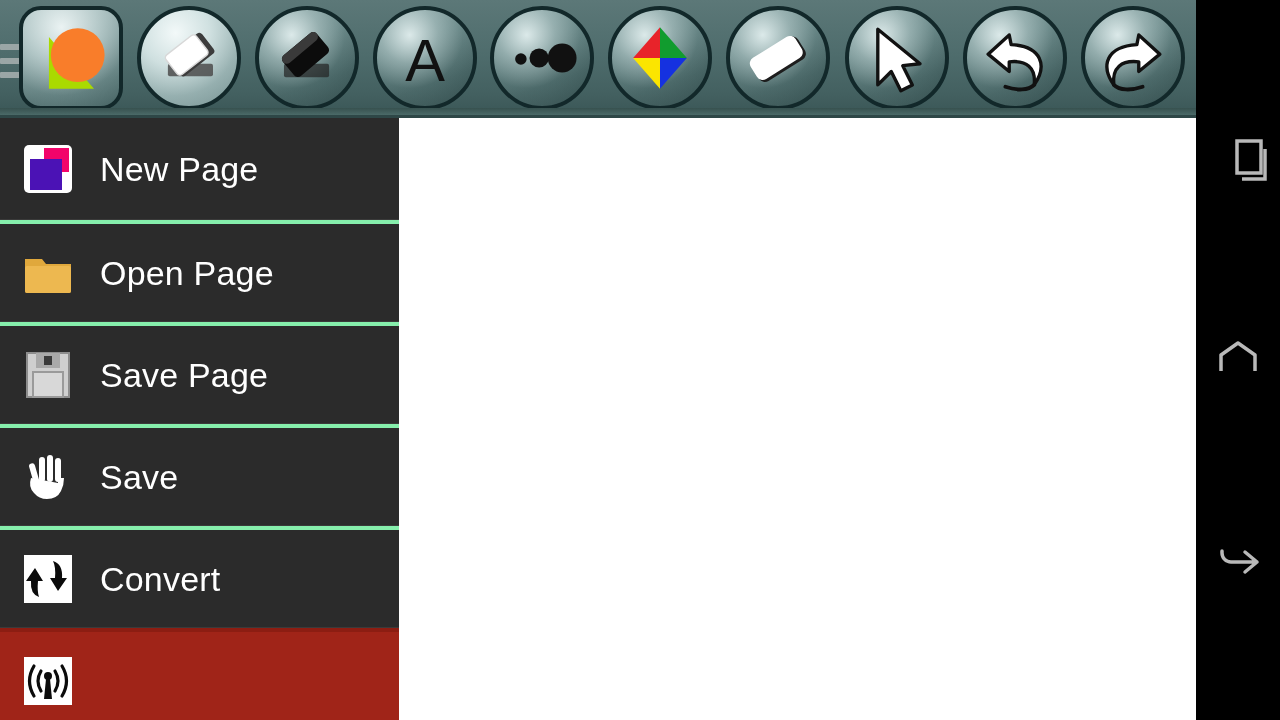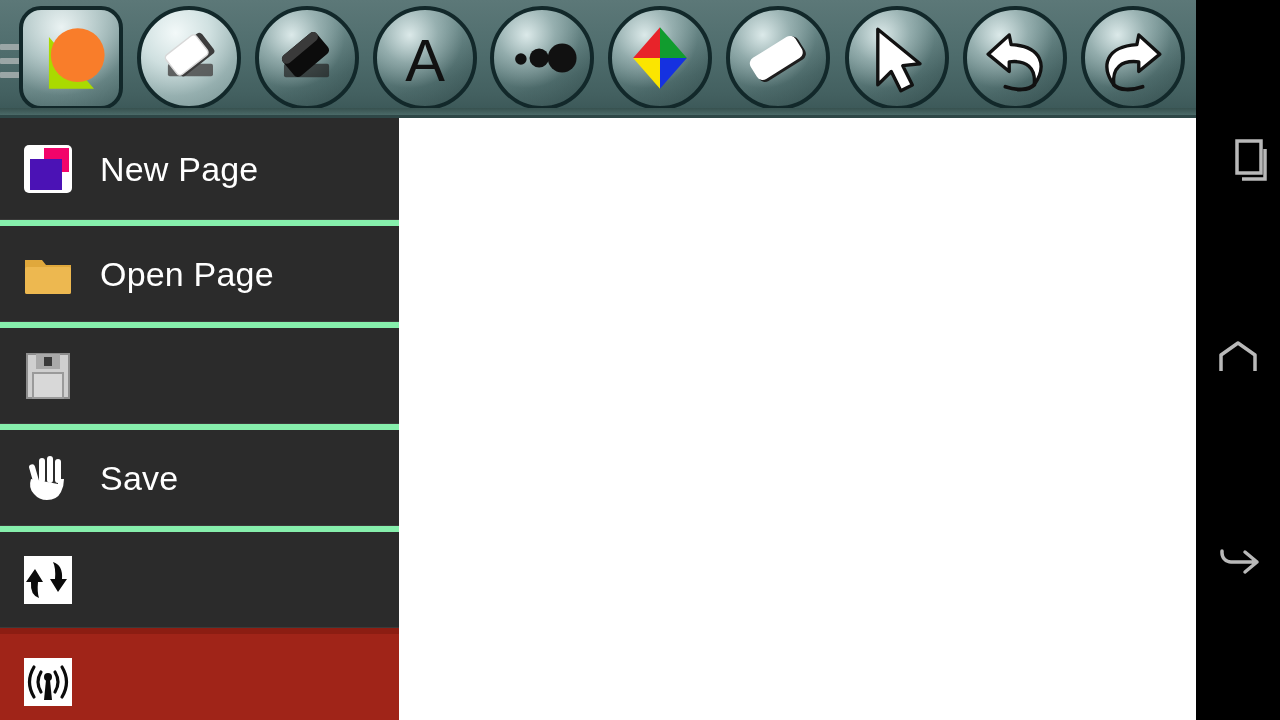--- a/index.html
+++ b/index.html
@@ -36,21 +36,21 @@
       background:
         radial-gradient(circle at 36% 24%, rgba(244,250,250,.98) 0%, rgba(214,230,230,.85) 36%, rgba(160,186,186,.55) 66%, rgba(110,140,140,.45) 100%),
         linear-gradient(160deg,#c2d4d4 0%,#a7bcbc 40%,#8aa3a3 75%,#7a9494 100%);}
   .tbtn svg{position:absolute;inset:0;width:100%;height:100%;}
 
   
   #menu{position:absolute;left:0;top:118px;width:399px;height:602px;
         background:#2b2b2b;overflow:hidden;}
   .mitem{position:relative;height:102px;display:flex;align-items:center;
          box-sizing:border-box;border-bottom:1px solid #3a3a3a;}
-  .mitem + .mitem{border-top:6px solid #86efac;}
+  .mitem + .mitem{border-top:4px solid #86efac;}
   .mitem.active{background:#a02418;border-bottom-color:#a02418;border-top-color:#8c1d12;}
   .mico{width:52px;height:52px;margin-left:22px;flex:0 0 52px;position:relative;}
   .mico svg{width:52px;height:52px;display:block;}
   .mlabel{margin-left:26px;color:#fff;font-size:34px;line-height:1;
           white-space:nowrap;letter-spacing:.2px;}
   .mitem.active .mlabel{
       background:linear-gradient(90deg,#fff 0%,#fff 71%,rgba(255,255,255,.25) 86%,rgba(255,255,255,0) 96%);
       -webkit-background-clip:text;background-clip:text;color:transparent;}
 
   
@@ -229,20 +229,21 @@
 
     <div class="mitem">
       <span class="mico">
         <svg viewBox="0 0 52 52">
           <rect x="5" y="4" width="42" height="44" fill="#cfcfcf" stroke="#8d8d8d" stroke-width="2"></rect>
           <rect x="14" y="4" width="24" height="15" fill="#a9a9a9"></rect>
           <rect x="22" y="7" width="8" height="9" fill="#3a3a3a"></rect>
           <rect x="11" y="23" width="30" height="25" fill="#d8d8d8" stroke="#9a9a9a" stroke-width="2"></rect>
         </svg>
       </span>
+      <span class="mlabel">Save Page</span>
     </div>
 
     <div class="mitem">
       <span class="mico">
         <svg viewBox="0 0 52 52">
           <g fill="#fff">
             <rect x="9" y="12" width="6" height="20" rx="3" transform="rotate(-16 12 22)"></rect>
             <rect x="17" y="6" width="6" height="25" rx="3"></rect>
             <rect x="25" y="4" width="6" height="27" rx="3"></rect>
             <rect x="33" y="7" width="6" height="24" rx="3"></rect>
@@ -254,20 +255,21 @@
     </div>
 
     <div class="mitem">
       <span class="mico">
         <svg viewBox="0 0 52 52">
           <rect x="2" y="2" width="48" height="48" fill="#fff"></rect>
           <path d="M17 44 q-9 -3 -8 -16 l-5 0 l9 -13 l8 13 l-5 0 q-1 10 1 16 z" fill="#0b0b0b"></path>
           <path d="M31 8 q10 3 9 17 l5 0 l-9 13 l-8 -13 l5 0 q1 -11 -2 -17 z" fill="#0b0b0b"></path>
         </svg>
       </span>
+      <span class="mlabel">Convert</span>
     </div>
 
     <div class="mitem active">
       <span class="mico">
         <svg viewBox="0 0 52 52">
           <rect x="2" y="2" width="48" height="48" fill="#fff"></rect>
           <g fill="none" stroke="#0b0b0b" stroke-width="3.2" stroke-linecap="round">
             <path d="M19 16 q-6 10 0 20"></path>
             <path d="M33 16 q6 10 0 20"></path>
             <path d="M12 11 q-9 15 0 30"></path>

